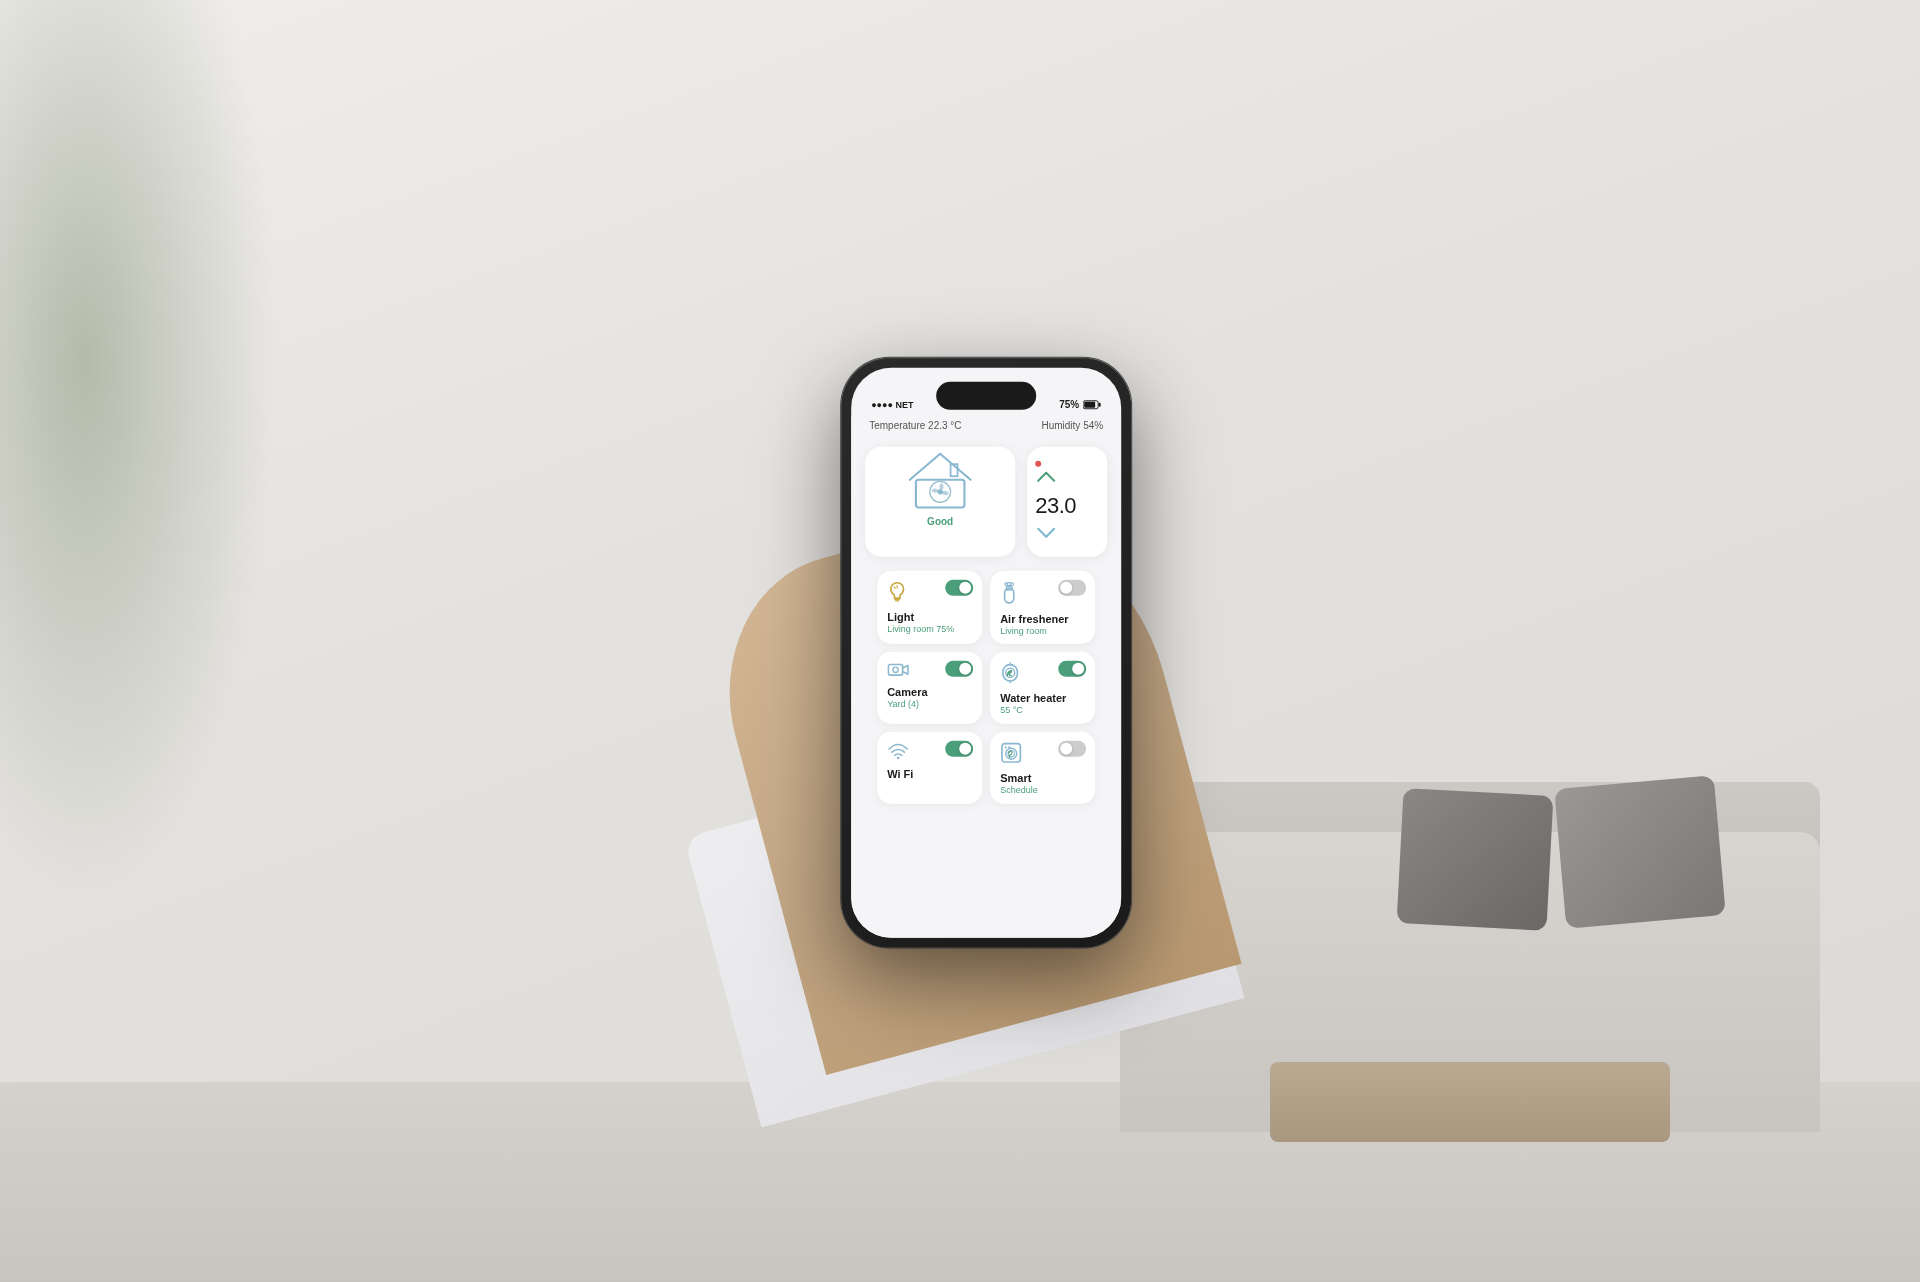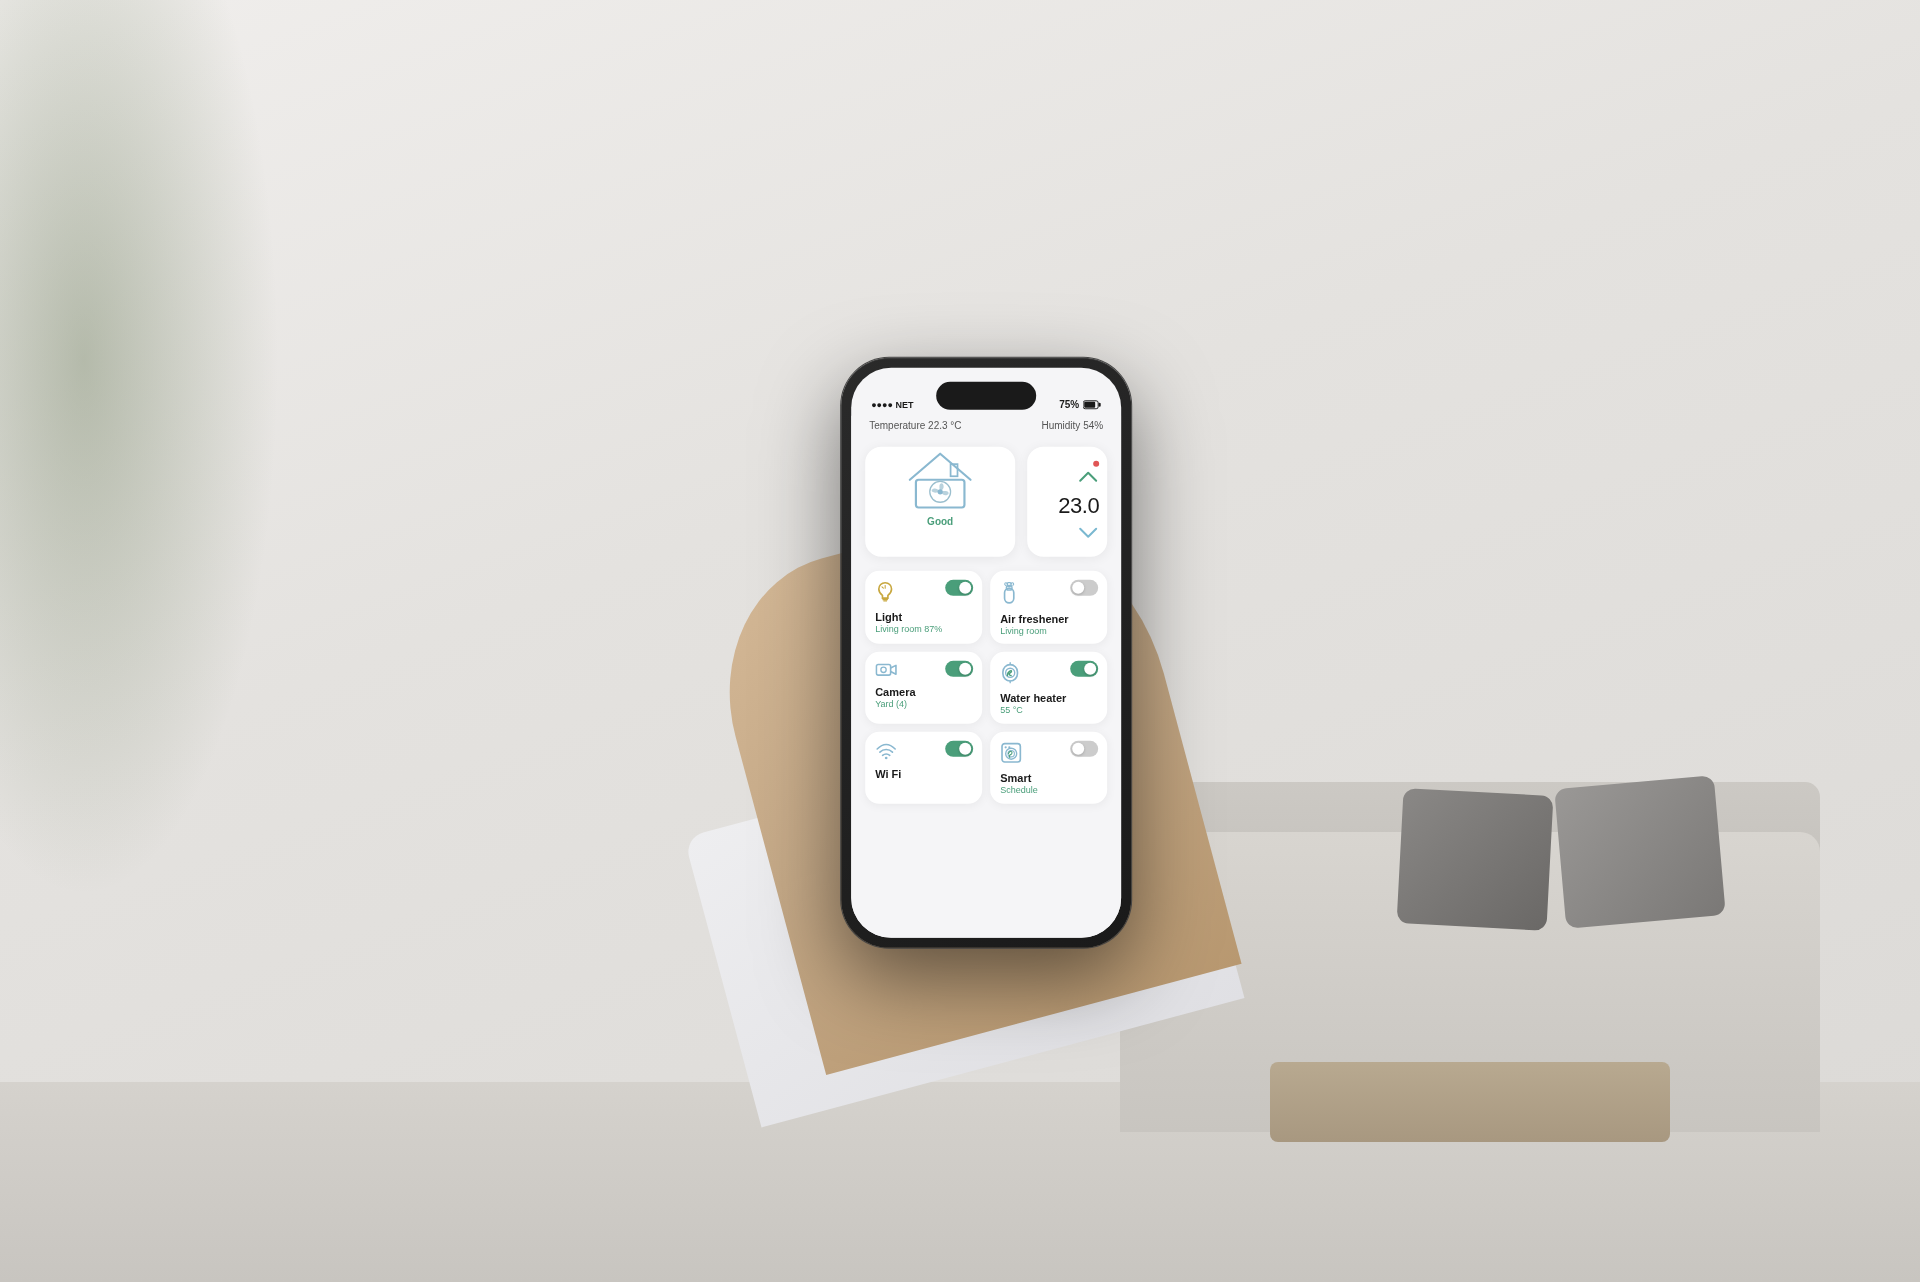--- a/index.html
+++ b/index.html
@@ -264,21 +264,21 @@
     }
 
     
     .temp-card {
       width: 80px;
       background: white;
       border-radius: 16px;
       padding: 12px 8px;
       display: flex;
       flex-direction: column;
-      align-items: flex-end;
+      align-items: flex-start;
       justify-content: center;
       box-shadow: 0 2px 12px rgba(0,0,0,0.06);
       min-height: 110px;
       gap: 6px;
     }
 
     .temp-arrow {
       font-size: 18px;
       color: #4a9e7a;
       cursor: pointer;
@@ -298,21 +298,21 @@
       background: #e05555;
       border-radius: 50%;
       margin-bottom: -4px;
     }
 
     
     .device-grid {
       display: grid;
       grid-template-columns: 1fr 1fr;
       gap: 8px;
-      padding: 6px 14px;
+      padding: 6px 26px;
     }
 
     .device-card {
       background: white;
       border-radius: 14px;
       padding: 10px 10px 8px;
       box-shadow: 0 2px 10px rgba(0,0,0,0.05);
       position: relative;
       min-height: 72px;
     }
@@ -518,21 +518,21 @@
               <div class="device-icon light-icon">
                 <svg width="22" height="24" viewBox="0 0 22 24">
                   <path d="M11,2 C7,2 4,5 4,9 C4,12 6,14.5 8,16 L8,19 L14,19 L14,16 C16,14.5 18,12 18,9 C18,5 15,2 11,2Z" fill="none" stroke="#c8a840" stroke-width="1.8"></path>
                   <line x1="8" y1="20.5" x2="14" y2="20.5" stroke="#c8a840" stroke-width="1.5"></line>
                   <line x1="9" y1="22" x2="13" y2="22" stroke="#c8a840" stroke-width="1.5"></line>
                   <line x1="11" y1="5" x2="11" y2="8" stroke="#c8a840" stroke-width="1.2" stroke-linecap="round"></line>
                   <line x1="7.5" y1="6.5" x2="9" y2="8" stroke="#c8a840" stroke-width="1.2" stroke-linecap="round"></line>
                 </svg>
               </div>
               <div class="device-name">Light</div>
-              <div class="device-sub">Living room 87%</div>
+              <div class="device-sub">Living room 75%</div>
             </div>
 
             <div class="device-card">
               <div class="device-toggle">
                 <div class="toggle-switch toggle-off">
                   <div class="toggle-knob"></div>
                 </div>
               </div>
               <div class="device-icon freshener-icon">
                 <svg width="18" height="26" viewBox="0 0 18 26">

